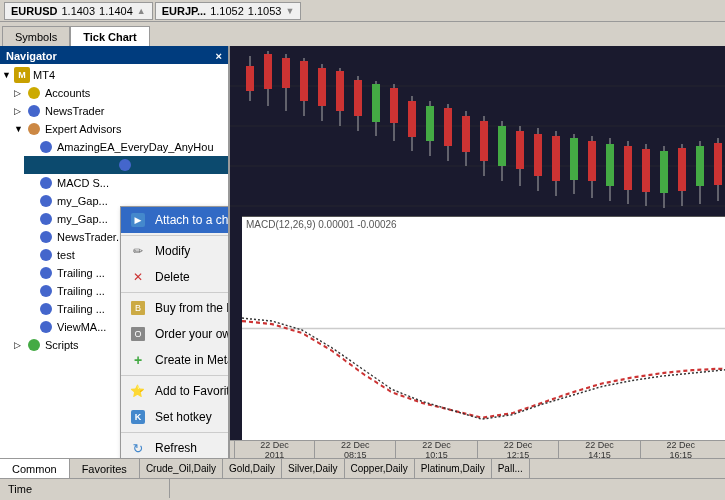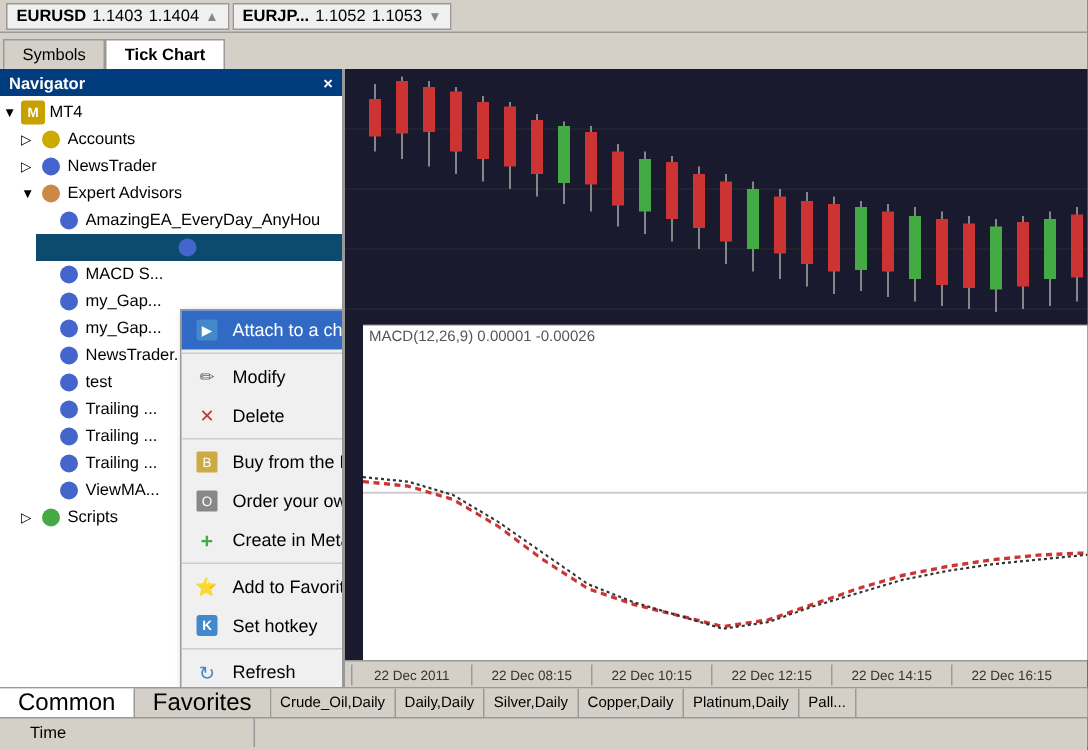--- a/index.html
+++ b/index.html
@@ -44,32 +44,32 @@
     .ctx-label { flex: 1; font-size: 12px; }
 
     
     #chart-area { flex: 1; background: #1a1a2e; position: relative; overflow: hidden; }
     #chart-candles { width: 100%; height: 170px; position: relative; background: #1a1a2e; }
     #chart-indicator { width: 100%; height: calc(100% - 170px - 18px); background: #fff; border-top: 1px solid #555; position: relative; margin-left: 12px; }
     #macd-label { position: absolute; top: 2px; left: 4px; font-size: 10px; color: #555; }
 
     
     #timeline { height: 18px; background: #d4d0c8; display: flex; align-items: center; font-size: 9px; color: #333; border-top: 1px solid #999; padding: 0 4px; gap: 0; overflow: hidden; }
-    .time-mark { min-width: 80px; text-align: center; border-left: 1px solid #999; padding: 2px 0; font-size: 9px; }
+    .time-mark { min-width: 80px; text-align: center; border-left: 1px solid #999; padding: 2px 15px; font-size: 9px; }
 
     
     #bottom-bar { height: 20px; background: #d4d0c8; display: flex; border-top: 1px solid #999; }
-    .bottom-tab { padding: 2px 12px; border-right: 1px solid #999; cursor: pointer; font-size: 16px; display: flex; align-items: center; }
+    .bottom-tab { padding: 2px 12px; border-right: 1px solid #999; cursor: pointer; font-size: 11px; display: flex; align-items: center; }
     .bottom-tab.active { background: #fff; }
     #symbol-bar { flex: 1; display: flex; align-items: center; font-size: 10px; overflow: hidden; background: #d4d0c8; }
     .sym-item { padding: 0 6px; border-right: 1px solid #999; height: 100%; display: flex; align-items: center; white-space: nowrap; }
 
     
     #status-bar { height: 20px; background: #d4d0c8; display: flex; border-top: 1px solid #999; font-size: 11px; }
-    .status-col { padding: 2px 20px; border-right: 1px solid #999; display: flex; align-items: center; }
+    .status-col { padding: 2px 8px; border-right: 1px solid #999; display: flex; align-items: center; }
     #status-col-time { width: 170px; }
     #status-col-msg { flex: 1; }
 
     
     #candle-svg { width: 100%; height: 100%; }
     #macd-svg { width: 100%; height: 100%; }
 
     
     .icon-circle { width: 14px; height: 14px; border-radius: 50%; display: inline-block; }
     .icon-blue { background: #4466cc; }
@@ -414,21 +414,21 @@
       <div class="time-mark">22 Dec 16:15</div>
     </div>
   </div>
 </div>
 
 <div id="bottom-bar">
   <div class="bottom-tab active">Common</div>
   <div class="bottom-tab">Favorites</div>
   <div id="symbol-bar">
     <div class="sym-item">Crude_Oil,Daily</div>
-    <div class="sym-item">Daily,Daily</div>
+    <div class="sym-item">Gold,Daily</div>
     <div class="sym-item">Silver,Daily</div>
     <div class="sym-item">Copper,Daily</div>
     <div class="sym-item">Platinum,Daily</div>
     <div class="sym-item">Pall...</div>
   </div>
 </div>
 
 <div id="status-bar">
   <div id="status-col-time" class="status-col">
     <span>Time</span>

